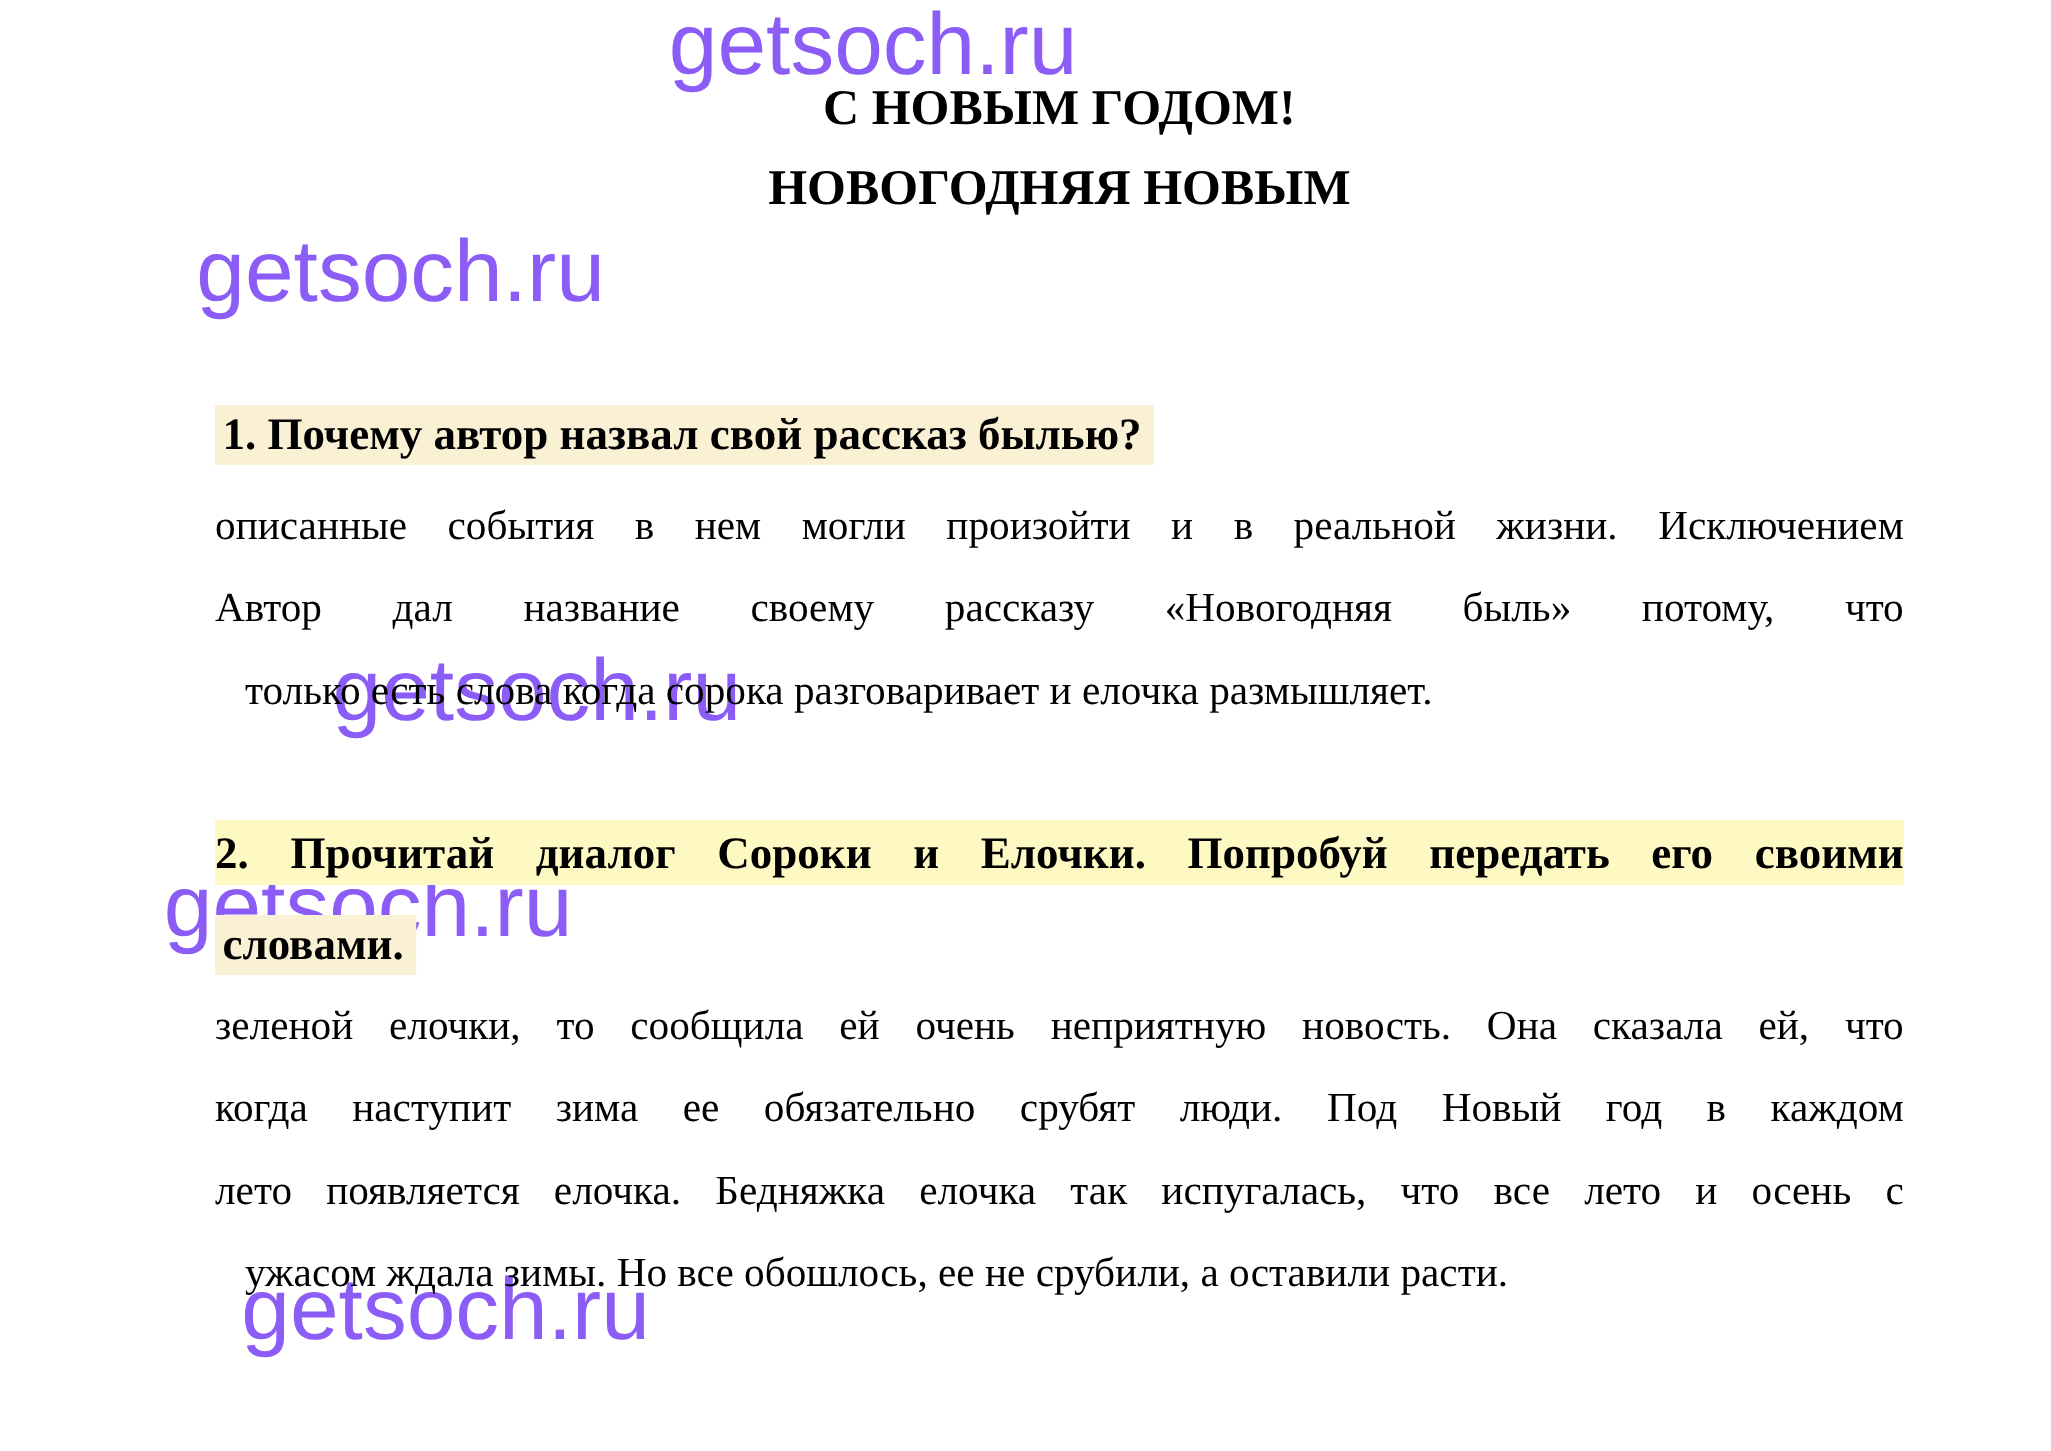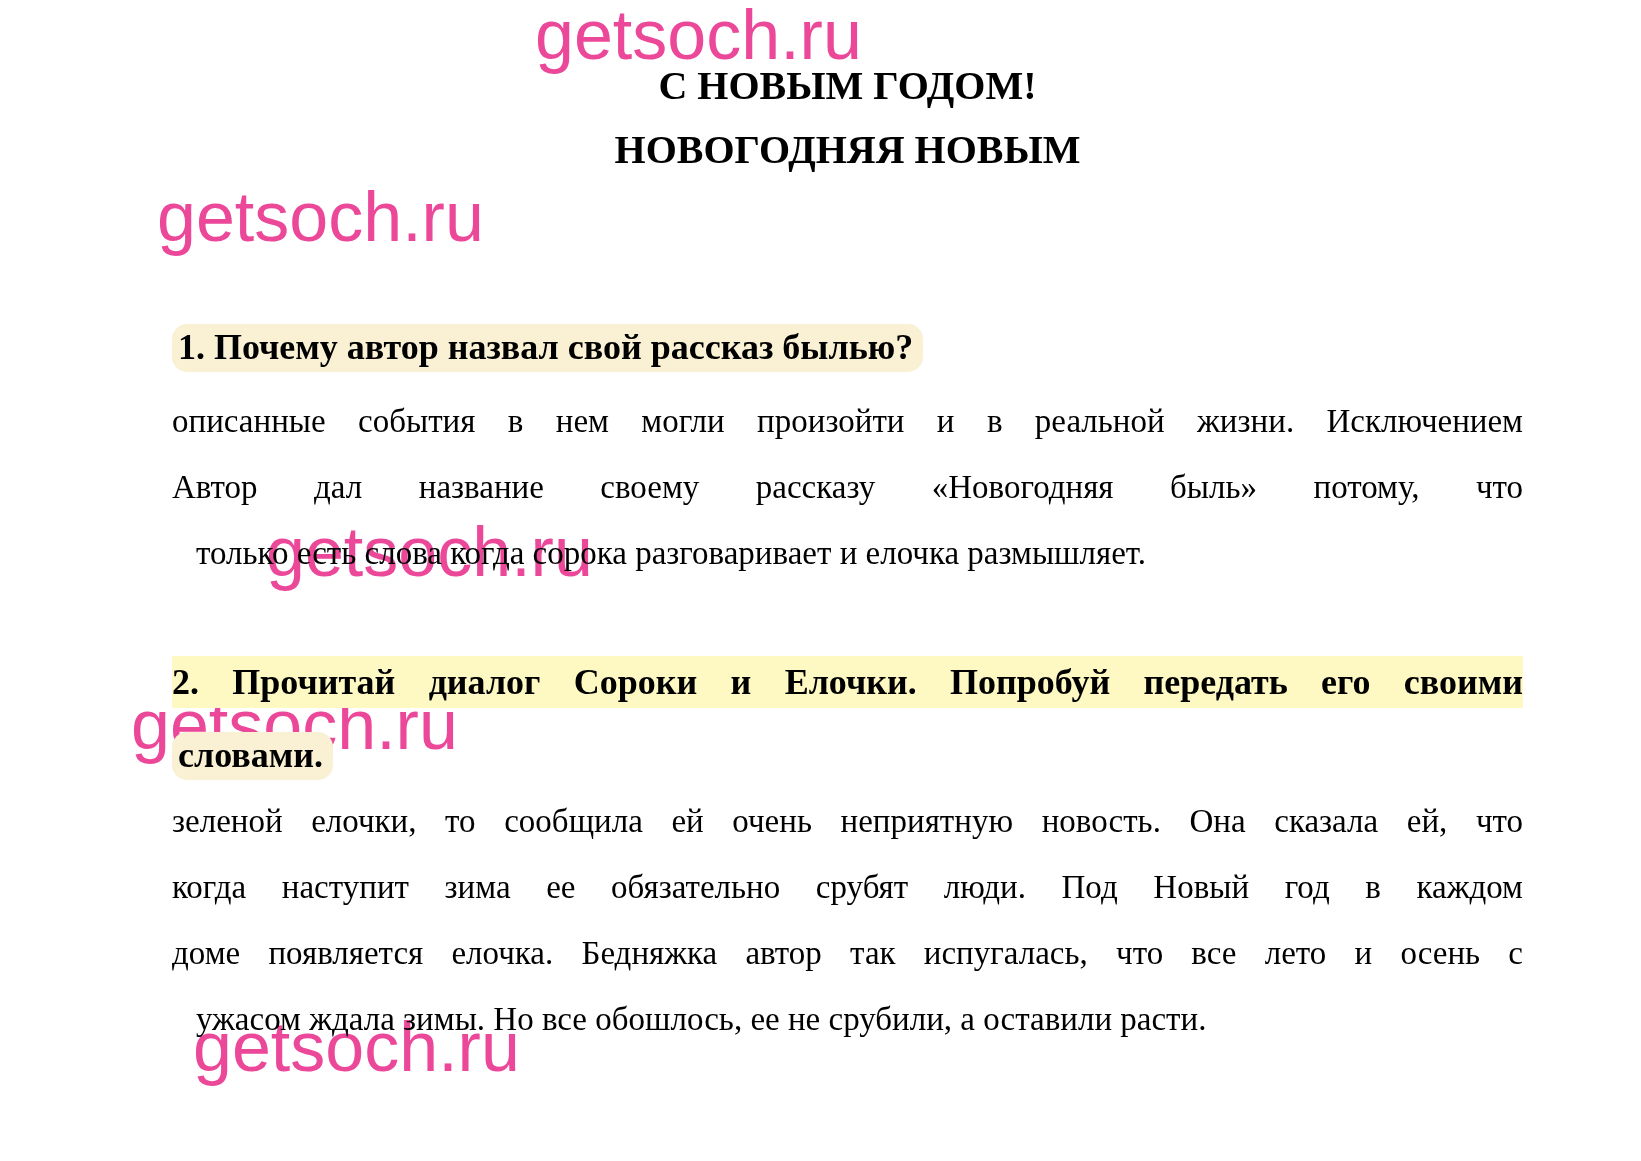--- a/index.html
+++ b/index.html
@@ -15,21 +15,21 @@
     overflow: hidden;
     font-family: "Liberation Serif", "DejaVu Serif", serif;
     color: #000000;
   }
   
   .wm {
     position: absolute;
     font-family: "Liberation Sans", "DejaVu Sans", sans-serif;
     font-size: 70px;
     line-height: 70px;
-    color: #ec4899;
+    color: #8b5cf6;
     white-space: nowrap;
     z-index: 1;
     user-select: none;
   }
   
   .doc-header {
     position: absolute;
     left: 172px;
     top: 54px;
     width: 1351px;
@@ -48,21 +48,20 @@
 
   .hl-inline {
     display: inline-block;
     background: #faf0d3;
     font-weight: bold;
     font-size: 36px;
     line-height: 34px;
     padding: 6px 10px 8px 6px;
     white-space: nowrap;
     z-index: 2;
-    border-radius: 15px;
   }
   .hl-bar {
     background: #fef9c3;
     font-weight: bold;
     font-size: 36px;
     line-height: 52px;
     height: 52px;
     text-align: justify;
     text-align-last: justify;
     z-index: 2;
@@ -107,17 +106,17 @@
   </div>
 
   <div class="abs hl-bar" style="top:656px;">2. Прочитай диалог Сороки и Елочки. Попробуй передать его своими</div>
   <div class="abs" style="top:732px;">
     <span class="hl-inline">словами.</span>
   </div>
 
   <div class="abs" style="top:788px;">
     <div class="bline jline">зеленой елочки, то сообщила ей очень неприятную новость. Она сказала ей, что</div>
     <div class="bline jline">когда наступит зима ее обязательно срубят люди. Под Новый год в каждом</div>
-    <div class="bline jline">доме появляется елочка. Бедняжка автор так испугалась, что все лето и осень с</div>
+    <div class="bline jline">лето появляется елочка. Бедняжка елочка так испугалась, что все лето и осень с</div>
     <div class="bline lline">ужасом ждала зимы. Но все обошлось, ее не срубили, а оставили расти.</div>
   </div>
 
 </div>
 
 </body></html>

